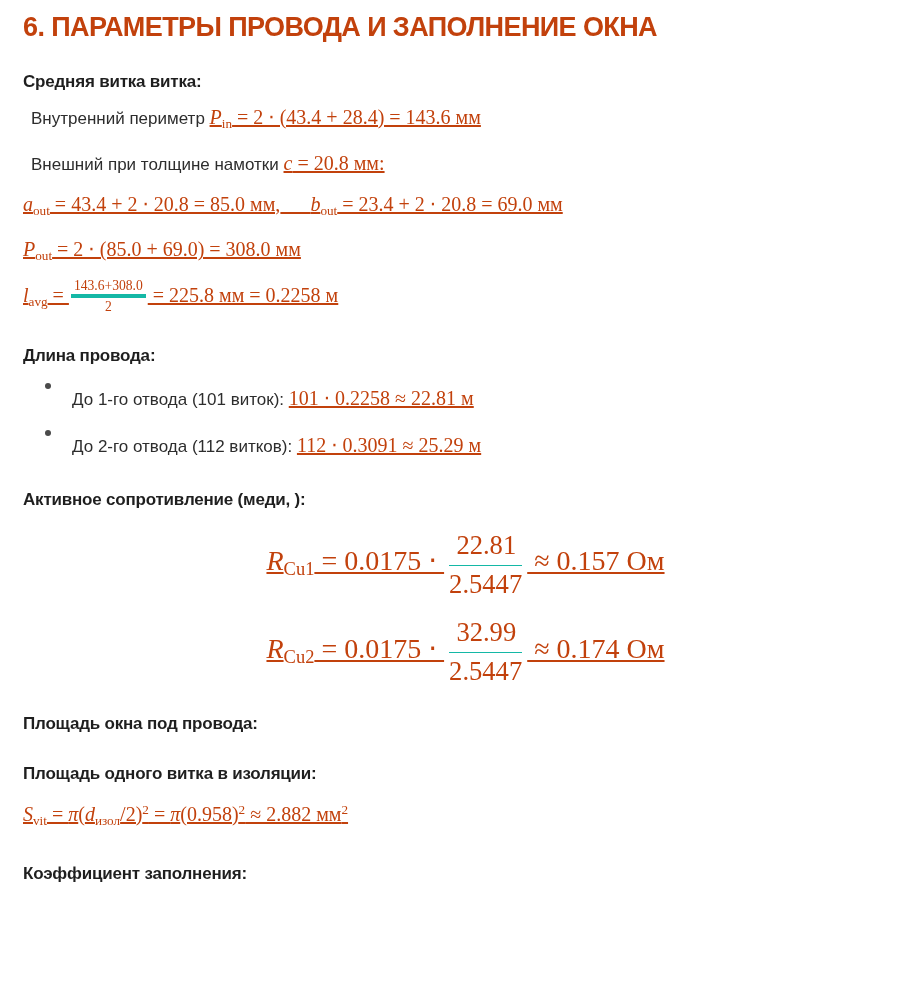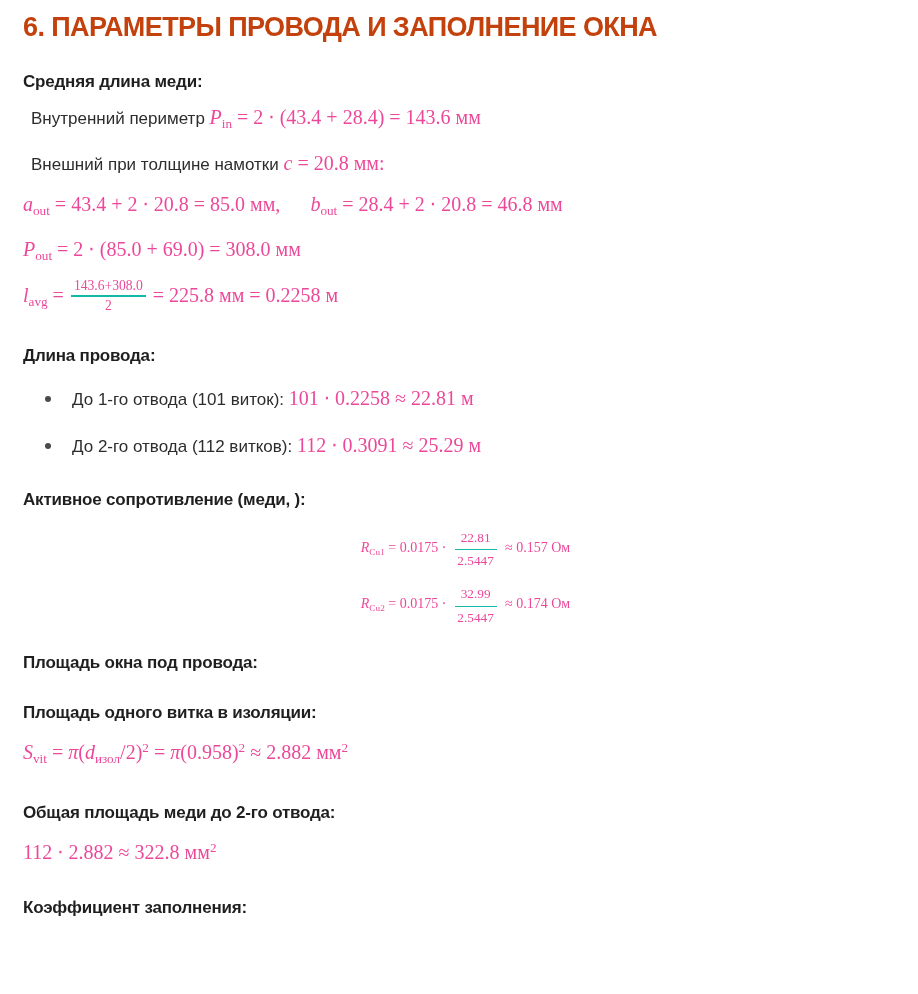--- a/index.html
+++ b/index.html
@@ -15,58 +15,58 @@
   h2.sec-heading {
     margin:0; font-size:17px; line-height:24px; font-weight:700;
     color:#1f1f1f; letter-spacing:-0.2px;
   }
 
   p.line { margin:7px 0 0 0; font-size:17px; line-height:32px; color:#2d2d2d; }
   .txt { font-family:"Liberation Sans", sans-serif;margin-left:8px; }
 
   .math {
     font-family:"Liberation Serif", serif;
-    font-size:20px; color:#ec4899; white-space:pre-wrap;
+    font-size:20px; color:#c2410c; white-space:pre-wrap;text-decoration:underline;
   }
   .mi { font-style:italic; }
   .mr { font-style:normal; }
   .msub { font-size:0.66em; vertical-align:-0.28em; }
   .msup { font-size:0.66em; vertical-align:0.55em; }
 
   .mfrac {
     display:inline-block; text-align:center; vertical-align:middle;
     font-size:0.68em; line-height:1.15; margin:0 2px; position:relative; top:-0.1em;
   }
-  .mfrac .fnum { display:block; padding:0 3px 1px; border-bottom:2px solid #14b8a6;text-align:right; }
+  .mfrac .fnum { display:block; padding:0 3px 1px; border-bottom:4px solid #14b8a6;text-align:right; }
   .mfrac .fden { display:block; padding-top:1px; }
 
-  .bullet-item { display:flex; align-items:center; margin-top:15px; }
+  .bullet-item { display:flex; margin-top:15px; }
   .bullet-item .line { margin:0; line-height:30px; }
   .bullet {
     width:6px; height:6px; border-radius:50%; background:#4a4a4a;
     margin:0 13px 0 22px; flex:none;
   }
 
   .display { text-align:center; margin:17px 0 0 0; }
-  .display .math { font-size:14px; line-height:1.25; }
+  .display .math { font-size:28px; line-height:1.25; }
   .display .mfrac { font-size:0.95em; margin:0 5px; top:0; }
   .display .mfrac .fnum { padding:1px 6px 4px; border-bottom-width:1.5px; }
   .display .mfrac .fden { padding-top:3px; }
 </style>
 </head>
 <body>
 
 <main class="doc">
   <h1 class="page-title">6. ПАРАМЕТРЫ ПРОВОДА И ЗАПОЛНЕНИЕ ОКНА</h1>
   <div id="sections">
       <section class="block">
-        <h2 class="sec-heading">Средняя длина меди:</h2>
+        <h2 class="sec-heading">Средняя витка витка:</h2>
         <p class="line"><span class="txt">Внутренний периметр </span><span class="math"><span class="mi">P</span><span class="msub">in</span><span class="mr"> = 2 ⋅ (43.4 + 28.4) = 143.6 мм</span></span></p>
         <p class="line"><span class="txt">Внешний при толщине намотки </span><span class="math"><span class="mi">c</span><span class="mr"> = 20.8 мм:</span></span></p>
-        <p class="line"><span class="math"><span class="mi">a</span><span class="msub">out</span><span class="mr"> = 43.4 + 2 ⋅ 20.8 = 85.0 мм,</span><span class="mr">  </span><span class="mi">b</span><span class="msub">out</span><span class="mr"> = 28.4 + 2 ⋅ 20.8 = 46.8 мм</span></span></p>
+        <p class="line"><span class="math"><span class="mi">a</span><span class="msub">out</span><span class="mr"> = 43.4 + 2 ⋅ 20.8 = 85.0 мм,</span><span class="mr">  </span><span class="mi">b</span><span class="msub">out</span><span class="mr"> = 23.4 + 2 ⋅ 20.8 = 69.0 мм</span></span></p>
         <p class="line"><span class="math"><span class="mi">P</span><span class="msub">out</span><span class="mr"> = 2 ⋅ (85.0 + 69.0) = 308.0 мм</span></span></p>
         <p class="line"><span class="math"><span class="mi">l</span><span class="msub">avg</span><span class="mr"> = </span><span class="mfrac"><span class="fnum">143.6+308.0</span><span class="fden">2</span></span><span class="mr"> = 225.8 мм = 0.2258 м</span></span></p>
       </section>
       <section class="block">
         <h2 class="sec-heading">Длина провода:</h2>
         <div class="bullet-item">
           <span class="bullet"></span>
           <p class="line"><span class="txt">До 1-го отвода (101 виток): </span><span class="math"><span class="mr">101 ⋅ 0.2258 ≈ 22.81 м</span></span></p>
         </div>
         <div class="bullet-item">
@@ -80,20 +80,16 @@
         <div class="display"><span class="math"><span class="mi">R</span><span class="msub">Cu2</span><span class="mr"> = 0.0175 ⋅ </span><span class="mfrac"><span class="fnum">32.99</span><span class="fden">2.5447</span></span><span class="mr"> ≈ 0.174 Ом</span></span></div>
       </section>
       <section class="block">
         <h2 class="sec-heading">Площадь окна под провода:</h2>
       </section>
       <section class="block">
         <h2 class="sec-heading">Площадь одного витка в изоляции:</h2>
         <p class="line"><span class="math"><span class="mi">S</span><span class="msub">vit</span><span class="mr"> = </span><span class="mi">π</span><span class="mr">(</span><span class="mi">d</span><span class="msub">изол</span><span class="mr">/2)</span><span class="msup">2</span><span class="mr"> = </span><span class="mi">π</span><span class="mr">(0.958)</span><span class="msup">2</span><span class="mr"> ≈ 2.882 мм</span><span class="msup">2</span></span></p>
       </section>
       <section class="block">
-        <h2 class="sec-heading">Общая площадь меди до 2-го отвода:</h2>
-        <p class="line"><span class="math"><span class="mr">112 ⋅ 2.882 ≈ 322.8 мм</span><span class="msup">2</span></span></p>
-      </section>
-      <section class="block">
         <h2 class="sec-heading">Коэффициент заполнения:</h2>
       </section>
     </div>
 </main>
 
 </body></html>

